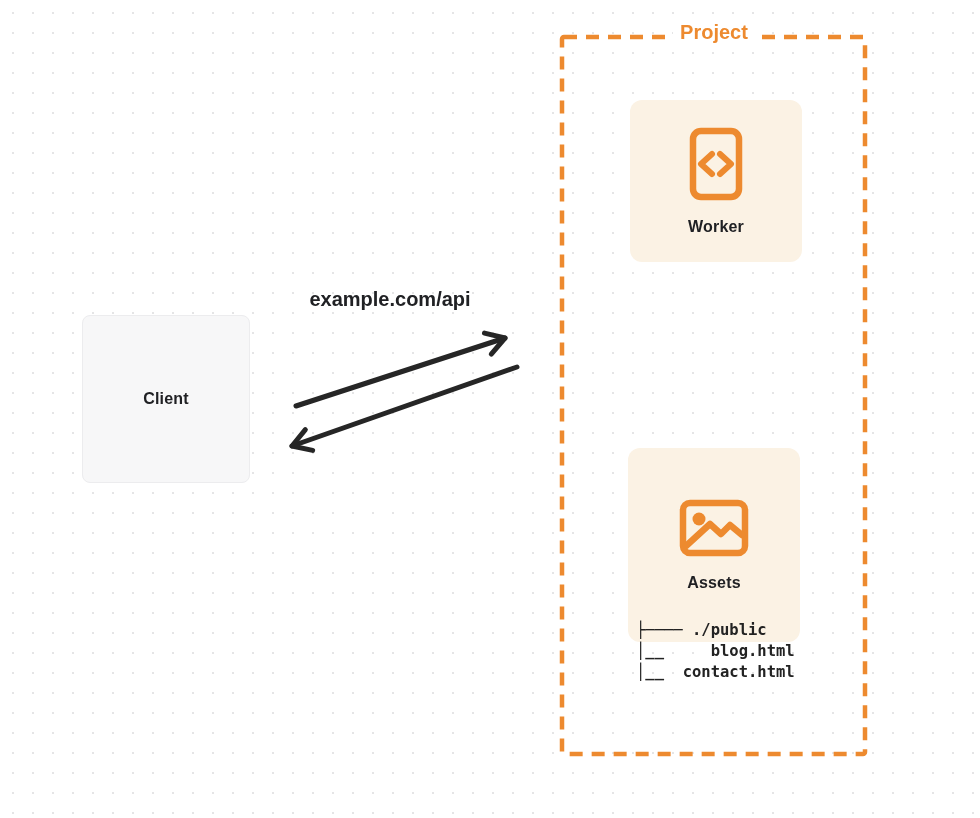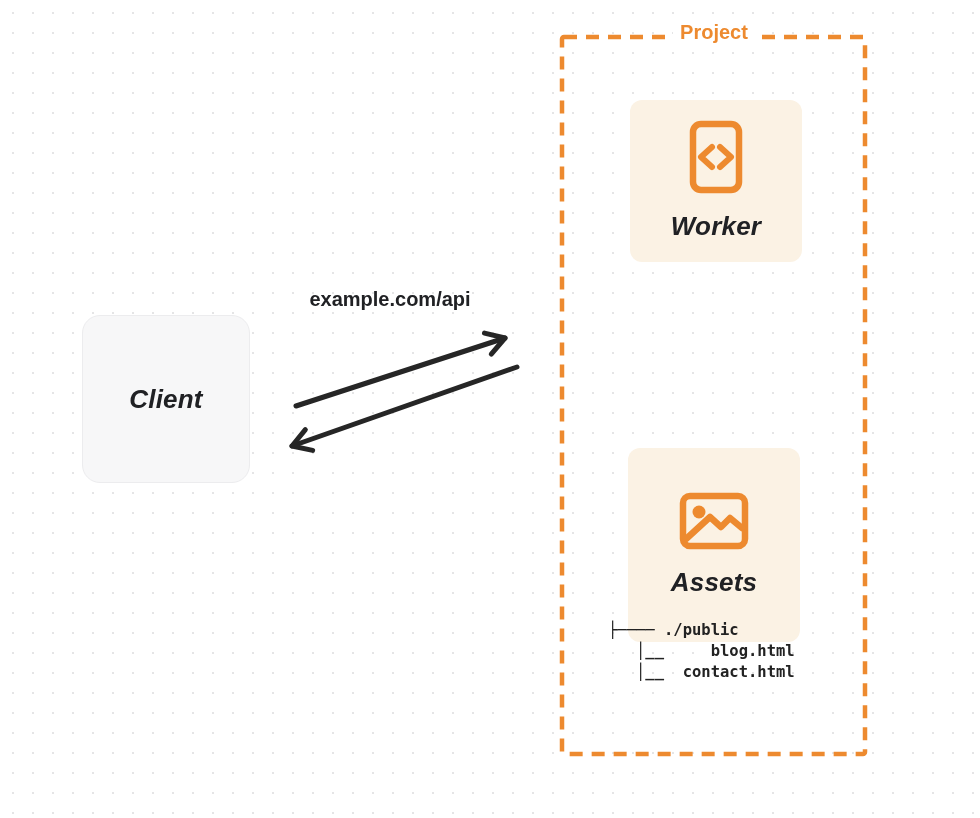--- a/index.html
+++ b/index.html
@@ -13,30 +13,29 @@
     background-image: radial-gradient(circle, var(--dot, #e5e5e6) 1.3px, rgba(255,255,255,0) 1.5px);
     background-size: 20px 20px;
     background-position: 3px 3px;
   }
   .client-box {
     position: absolute;
     left: 82px; top: 315px;
     width: 166px; height: 166px;
     background: var(--client-bg, #f7f7f8);
     border: 1px solid #ececee;
-    border-radius: 18px;
+    border-radius: 8px;
     display: flex; align-items: center; justify-content: center;
   }
   .client-box .node-label { position: static; }
   .node-label {
-    font-size: 26px;
+    font-size: 16px;
     font-weight: 700;
     color: var(--ink, #202124);
     letter-spacing: 0.2px;
-    font-style: italic;
   }
   .url-label {
     position: absolute;
     left: 280px; top: 288px;
     width: 220px;
     text-align: center;
     font-size: 20px;
     font-weight: 700;
     color: var(--ink, #202124);
   }
@@ -68,20 +67,21 @@
   .card-assets { left: 628px; top: 448px; height: 194px; }
   .file-tree {
     position: absolute;
     left: 608px; top: 620px;
     margin: 0;
     font-family: "DejaVu Sans Mono", monospace;
     font-size: 15.5px;
     font-weight: 700;
     line-height: 21px;
     color: #222222;
+    text-align: center;
   }
   .tree-line { white-space: pre; }
 </style>
 </head>
 <body>
 
 <div class="canvas">
 
   <div class="client-box">
     <span class="node-label">Client</span>

